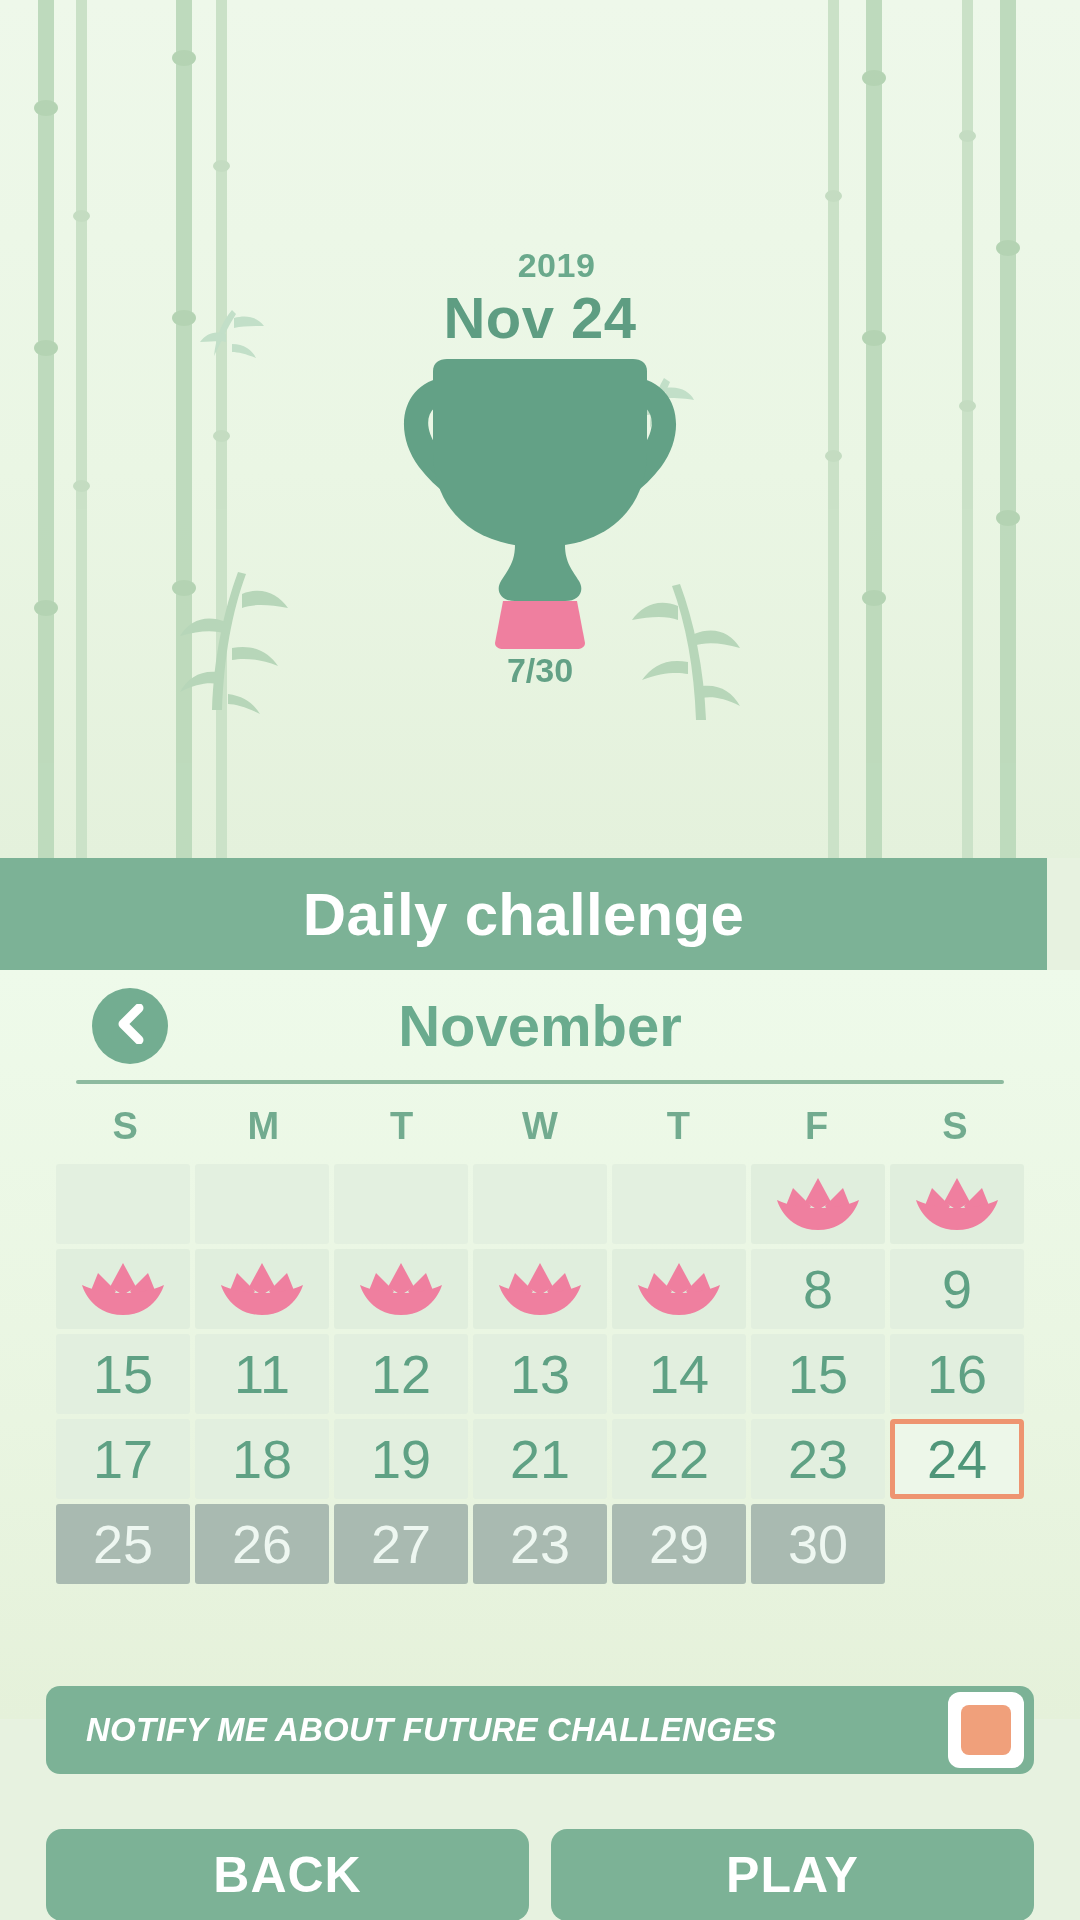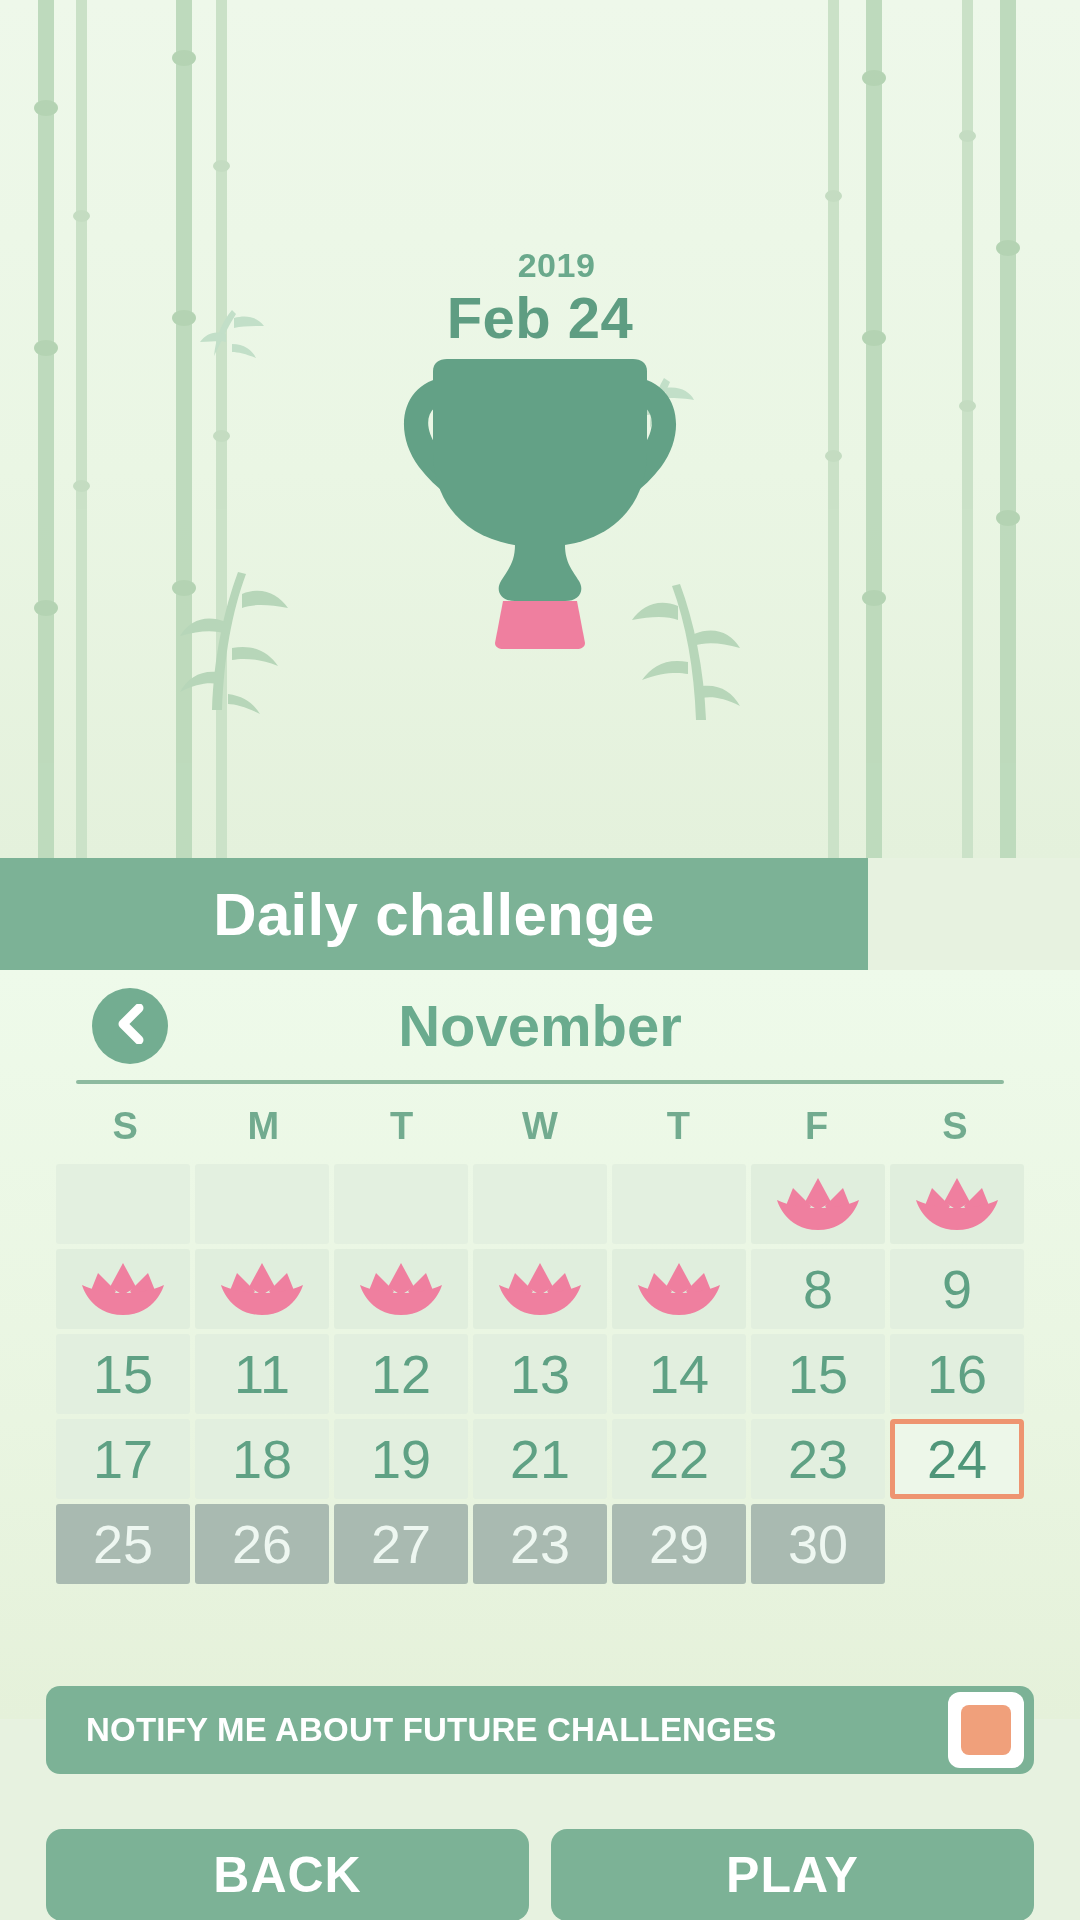--- a/index.html
+++ b/index.html
@@ -50,21 +50,21 @@
   }
   #trophy-wrap { margin-top: 10px; height: 290px; position: relative; }
   #trophy-wrap svg { position: absolute; left: 50%; top: 0; transform: translateX(-50%); }
   #progress {
     margin-top: 2px;
     font-size: 34px; font-weight: 700; color: #63a186;
   }
 
   
   #banner {
-    position: absolute; left: 0; top: 858px; width: 868px; height: 112px;
+    position: absolute; left: 0; top: 858px; width: 1047px; height: 112px;
     background: #7cb296;
     display: flex; align-items: center; justify-content: center;
   }
   #banner-title {
     color: #ffffff; font-size: 60px; font-weight: 700; letter-spacing: .3px;
   }
 
   
   #panel {
     position: absolute; left: 0; top: 970px; width: 1080px; height: 749px;
@@ -114,21 +114,21 @@
   .cell.lotus { background: #e0eedd; }
   .cell.future { background: #a9bab1; color: #eef7f1; }
   .cell.today {
     background: #edf7e9; color: #4f9679;
     border: 5px solid #ee9470; border-radius: 4px;
   }
   .cell svg { display: block; }
 
   
   #notify-row {
-    position: absolute; left: 46px; top: 716px; width: 988px; height: 88px;
+    position: absolute; left: 46px; top: 716px; width: 988px; height: 88px; font-style: italic;
   }
   #notify-bar {
     position: absolute; left: 0; top: 0; width: 988px; height: 88px;
     background: #7cb296; border-radius: 14px;
     display: flex; align-items: center;
   }
   #notify-label {
     color: #ffffff; font-size: 33px; font-weight: 700; letter-spacing: .2px;
     margin-left: 40px; white-space: nowrap;
   }
@@ -233,35 +233,36 @@
         <path d="M58 36 C38 28 22 36 12 50 C32 46 48 46 58 50 Z"></path>
         <path d="M74 64 C94 56 110 62 120 78 C100 72 84 72 74 76 Z"></path>
         <path d="M68 92 C46 88 32 96 22 110 C42 102 58 102 68 104 Z"></path>
         <path d="M82 116 C100 114 112 122 120 136 C104 128 92 126 82 128 Z"></path>
       </g>
     </svg>
   </div>
 
   <div id="trophy-block">
     <div id="year">2019</div>
-    <div id="monthday">Feb 24</div>
+    <div id="monthday">Nov 24</div>
     <div id="trophy-wrap">
       <svg width="330" height="290" viewBox="0 0 330 290">
 
         <path d="M72 18 C28 22 16 70 44 108 C62 132 86 146 104 152 L110 128 C92 120 74 106 62 88 C46 64 52 44 78 42 Z" fill="#63a186"></path>
 
         <path d="M258 18 C302 22 314 70 286 108 C268 132 244 146 226 152 L220 128 C238 120 256 106 268 88 C284 64 278 44 252 42 Z" fill="#63a186"></path>
 
         <path d="M58 12 C58 4 64 0 72 0 L258 0 C266 0 272 4 272 12 L272 92 C272 150 232 188 165 188 C98 188 58 150 58 92 Z" fill="#63a186"></path>
 
         <path d="M140 186 C140 204 132 212 126 222 C120 232 126 242 140 242 L190 242 C204 242 210 232 204 222 C198 212 190 204 190 186 Z" fill="#63a186"></path>
 
         <path d="M128 242 L202 242 L210 284 C210 288 206 290 202 290 L128 290 C124 290 120 288 120 284 Z" fill="#ef7f9f"></path>
       </svg>
     </div>
+    <div id="progress">7/30</div>
   </div>
 </div>
 
 <div id="banner">
   <div id="banner-title">Daily challenge</div>
 </div>
 
 <div id="panel">
 
   <div id="cal-head">

